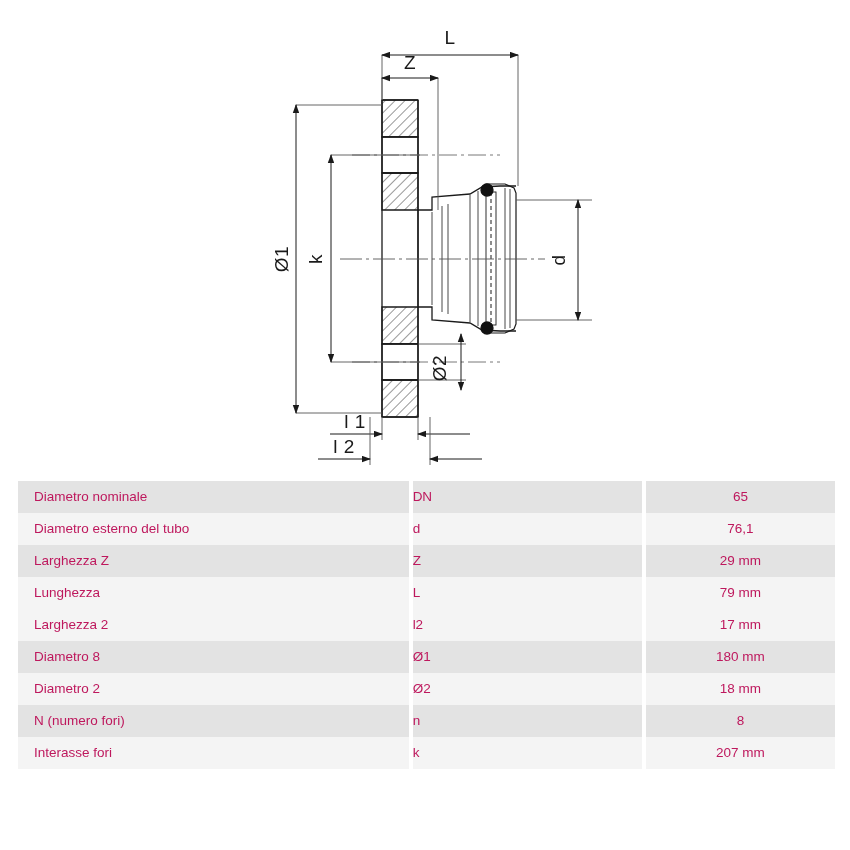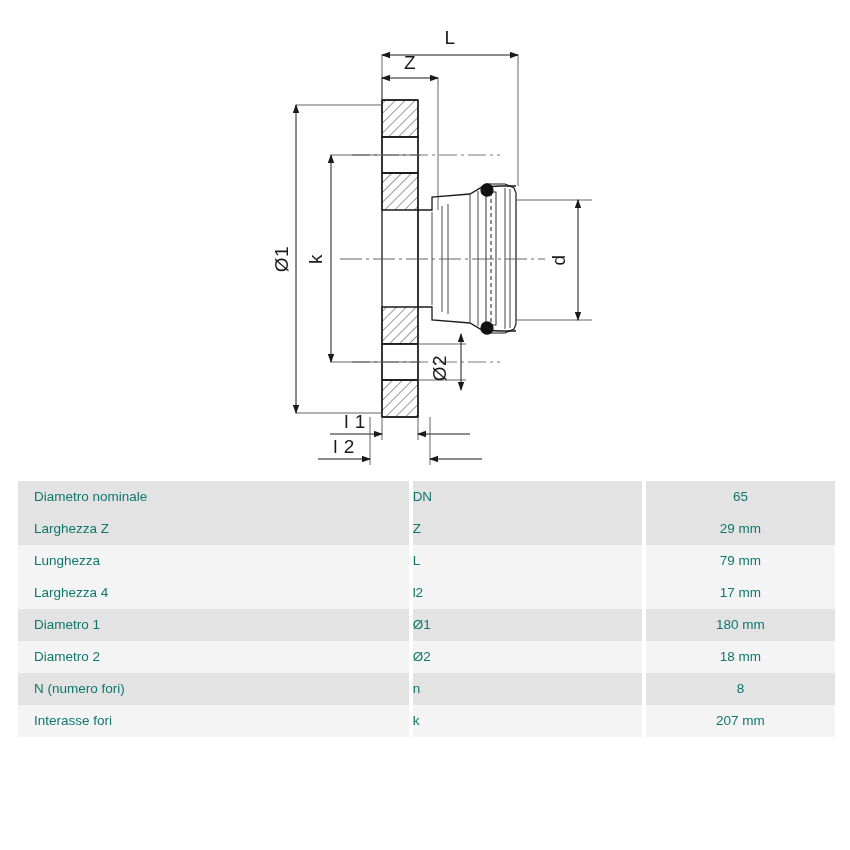--- a/index.html
+++ b/index.html
@@ -40,21 +40,21 @@
     position: absolute;
     left: 18px;
     top: 481px;
     width: 817px;
     border-collapse: collapse;
     table-layout: fixed;
   }
   #spec-table tr { height: 32px; }
   #spec-table td {
     font-size: 13.5px;
-    color: #0f766e;
+    color: #be185d;
     padding: 0;
     vertical-align: middle;
     border: none;
     line-height: 1.2;
   }
   #spec-table td.c-label {
     width: 364px;
     padding-left: 16px;
     text-align: left;
   }
@@ -202,43 +202,50 @@
 
 <table id="spec-table">
   <tbody id="spec-tbody">
       <tr class="row-odd">
         <td class="c-label">Diametro nominale</td>
         <td class="c-gap"></td>
         <td class="c-symbol">DN</td>
         <td class="c-gap"></td>
         <td class="c-value">65</td>
       </tr>
+      <tr class="row-even">
+        <td class="c-label">Diametro esterno del tubo</td>
+        <td class="c-gap"></td>
+        <td class="c-symbol">d</td>
+        <td class="c-gap"></td>
+        <td class="c-value">76,1</td>
+      </tr>
       <tr class="row-odd">
         <td class="c-label">Larghezza Z</td>
         <td class="c-gap"></td>
         <td class="c-symbol">Z</td>
         <td class="c-gap"></td>
         <td class="c-value">29 mm</td>
       </tr>
       <tr class="row-even">
         <td class="c-label">Lunghezza</td>
         <td class="c-gap"></td>
         <td class="c-symbol">L</td>
         <td class="c-gap"></td>
         <td class="c-value">79 mm</td>
       </tr>
       <tr class="row-even">
-        <td class="c-label">Larghezza 4</td>
+        <td class="c-label">Larghezza 2</td>
         <td class="c-gap"></td>
         <td class="c-symbol">l2</td>
         <td class="c-gap"></td>
         <td class="c-value">17 mm</td>
       </tr>
       <tr class="row-odd">
-        <td class="c-label">Diametro 1</td>
+        <td class="c-label">Diametro 8</td>
         <td class="c-gap"></td>
         <td class="c-symbol">Ø1</td>
         <td class="c-gap"></td>
         <td class="c-value">180 mm</td>
       </tr>
       <tr class="row-even">
         <td class="c-label">Diametro 2</td>
         <td class="c-gap"></td>
         <td class="c-symbol">Ø2</td>
         <td class="c-gap"></td>

